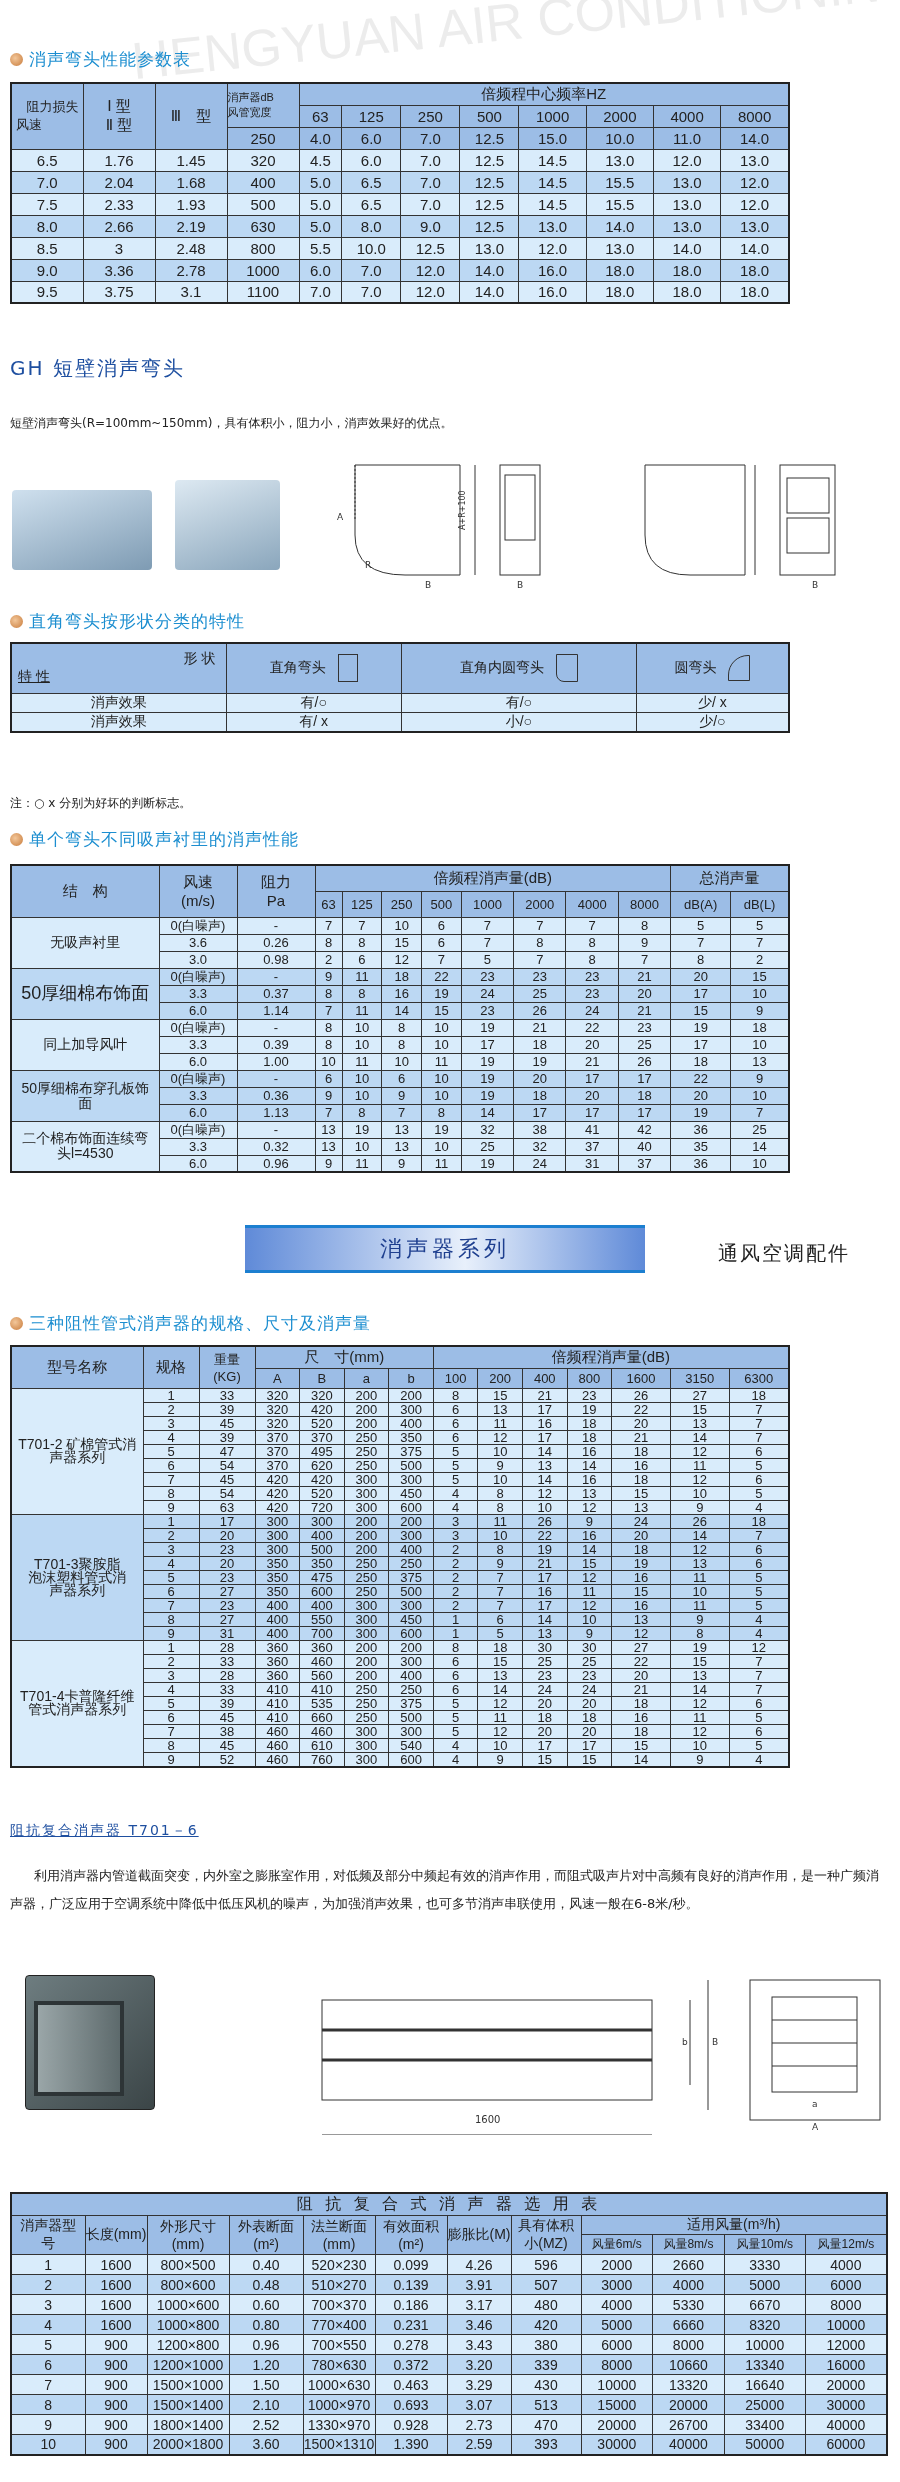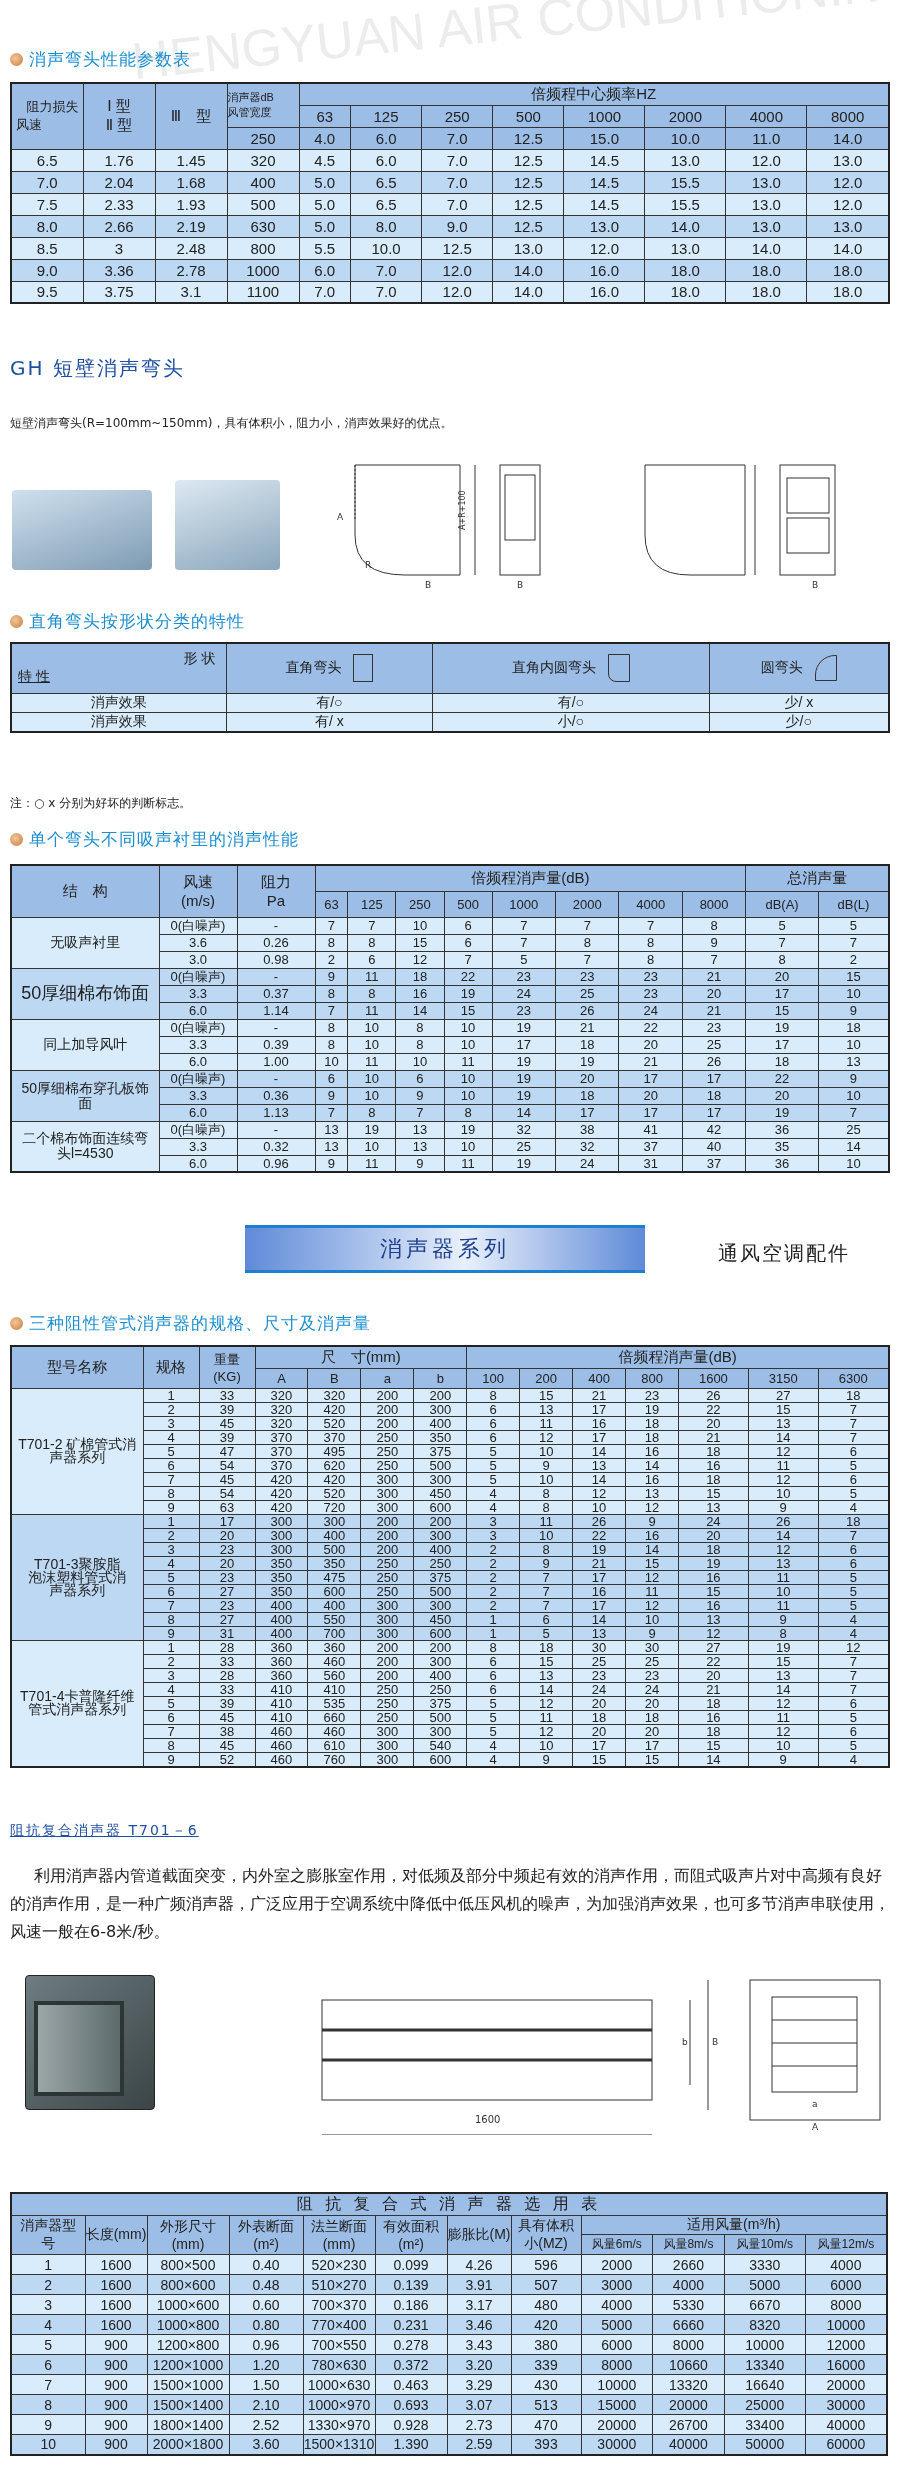--- a/index.html
+++ b/index.html
@@ -3,21 +3,21 @@
 <meta charset="utf-8">
 <style>
   * { box-sizing: border-box; margin: 0; padding: 0; }
   body { width: 900px; height: 2482px; background: #fff; font-family: "DejaVu Sans", sans-serif; color: #222; position: relative; overflow: hidden; }
   .watermark { position: absolute; color: rgba(200,200,200,0.35); font-family: "Liberation Sans", sans-serif; pointer-events: none; white-space: nowrap; }
   .wm-top { top: -10px; left: 130px; font-size: 52px; transform: rotate(-6deg); }
   .sec-title { position: absolute; left: 10px; font-size: 17px; color: #1c8ed0; display: flex; align-items: center; letter-spacing: 1px; }
   .dot { width: 13px; height: 13px; border-radius: 50%; background: radial-gradient(circle at 40% 40%, #f3c79a, #c77a3a); margin-right: 6px; display: inline-block; }
   .big-title { position: absolute; left: 10px; font-size: 20px; color: #1e4fa0; letter-spacing: 2px; }
   .para { position: absolute; left: 10px; font-size: 12px; color: #222; }
-  table { border-collapse: collapse; position: absolute; left: 10px; width: 880px; border: 2px solid #222; font-family: "Liberation Sans", sans-serif; }
+  table { border-collapse: collapse; position: absolute; left: 10px; width: 780px; border: 2px solid #222; font-family: "Liberation Sans", sans-serif; }
   td, th { border: 1px solid #333; text-align: center; font-weight: normal; color: #222; }
   th { background: #9cbde6; }
   tr.r-a td { background: #d9ecfb; }
   tr.r-b td { background: #bcd8f3; }
   .t1 { top: 82px; font-size: 15px; }
   .t1 th, .t1 td { height: 22px; }
   .t2 { top: 642px; font-size: 14px; }
   .t3 { top: 864px; font-size: 13px; }
   .t3 td { height: 17px; line-height: 15px; padding: 0; }
   .t4 { top: 1345px; font-size: 13px; }
@@ -932,21 +932,21 @@
         <td>15</td>
         <td>15</td>
         <td>14</td>
         <td>9</td>
         <td>4</td>
       </tr>
     </tbody>
 </table>
 
 <div class="big-title" style="top:1822px;font-size:14px;text-decoration:underline;">阻抗复合消声器 T701－6</div>
-<div class="para" style="top:1862px;width:880px;line-height:28px;text-indent:24px;font-size:16px;">利用消声器内管道截面突变，内外室之膨胀室作用，对低频及部分中频起有效的消声作用，而阻式吸声片对中高频有良好的消声作用，是一种广频消声器，广泛应用于空调系统中降低中低压风机的噪声，为加强消声效果，也可多节消声串联使用，风速一般在6-8米/秒。</div>
+<div class="para" style="top:1862px;width:880px;line-height:28px;text-indent:24px;font-size:13px;">利用消声器内管道截面突变，内外室之膨胀室作用，对低频及部分中频起有效的消声作用，而阻式吸声片对中高频有良好的消声作用，是一种广频消声器，广泛应用于空调系统中降低中低压风机的噪声，为加强消声效果，也可多节消声串联使用，风速一般在6-8米/秒。</div>
 
 <div class="product" style="top:1975px;left:25px;width:130px;height:135px;background:linear-gradient(135deg,#6e7d80,#3b4547);border:1px solid #222;">
   <div style="position:absolute;left:8px;top:25px;width:90px;height:95px;border:4px solid #2d3436;background:linear-gradient(90deg,#9aa6a8,#5d6a6c);"></div>
 </div>
 
 <svg style="position:absolute;top:1975px;left:310px;" width="580" height="160">
   <g stroke="#333" fill="none" stroke-width="1">
     <rect x="12" y="25" width="330" height="100"></rect>
     <line x1="12" y1="55" x2="342" y2="55" stroke-width="3"></line>
     <line x1="12" y1="85" x2="342" y2="85" stroke-width="3"></line>

